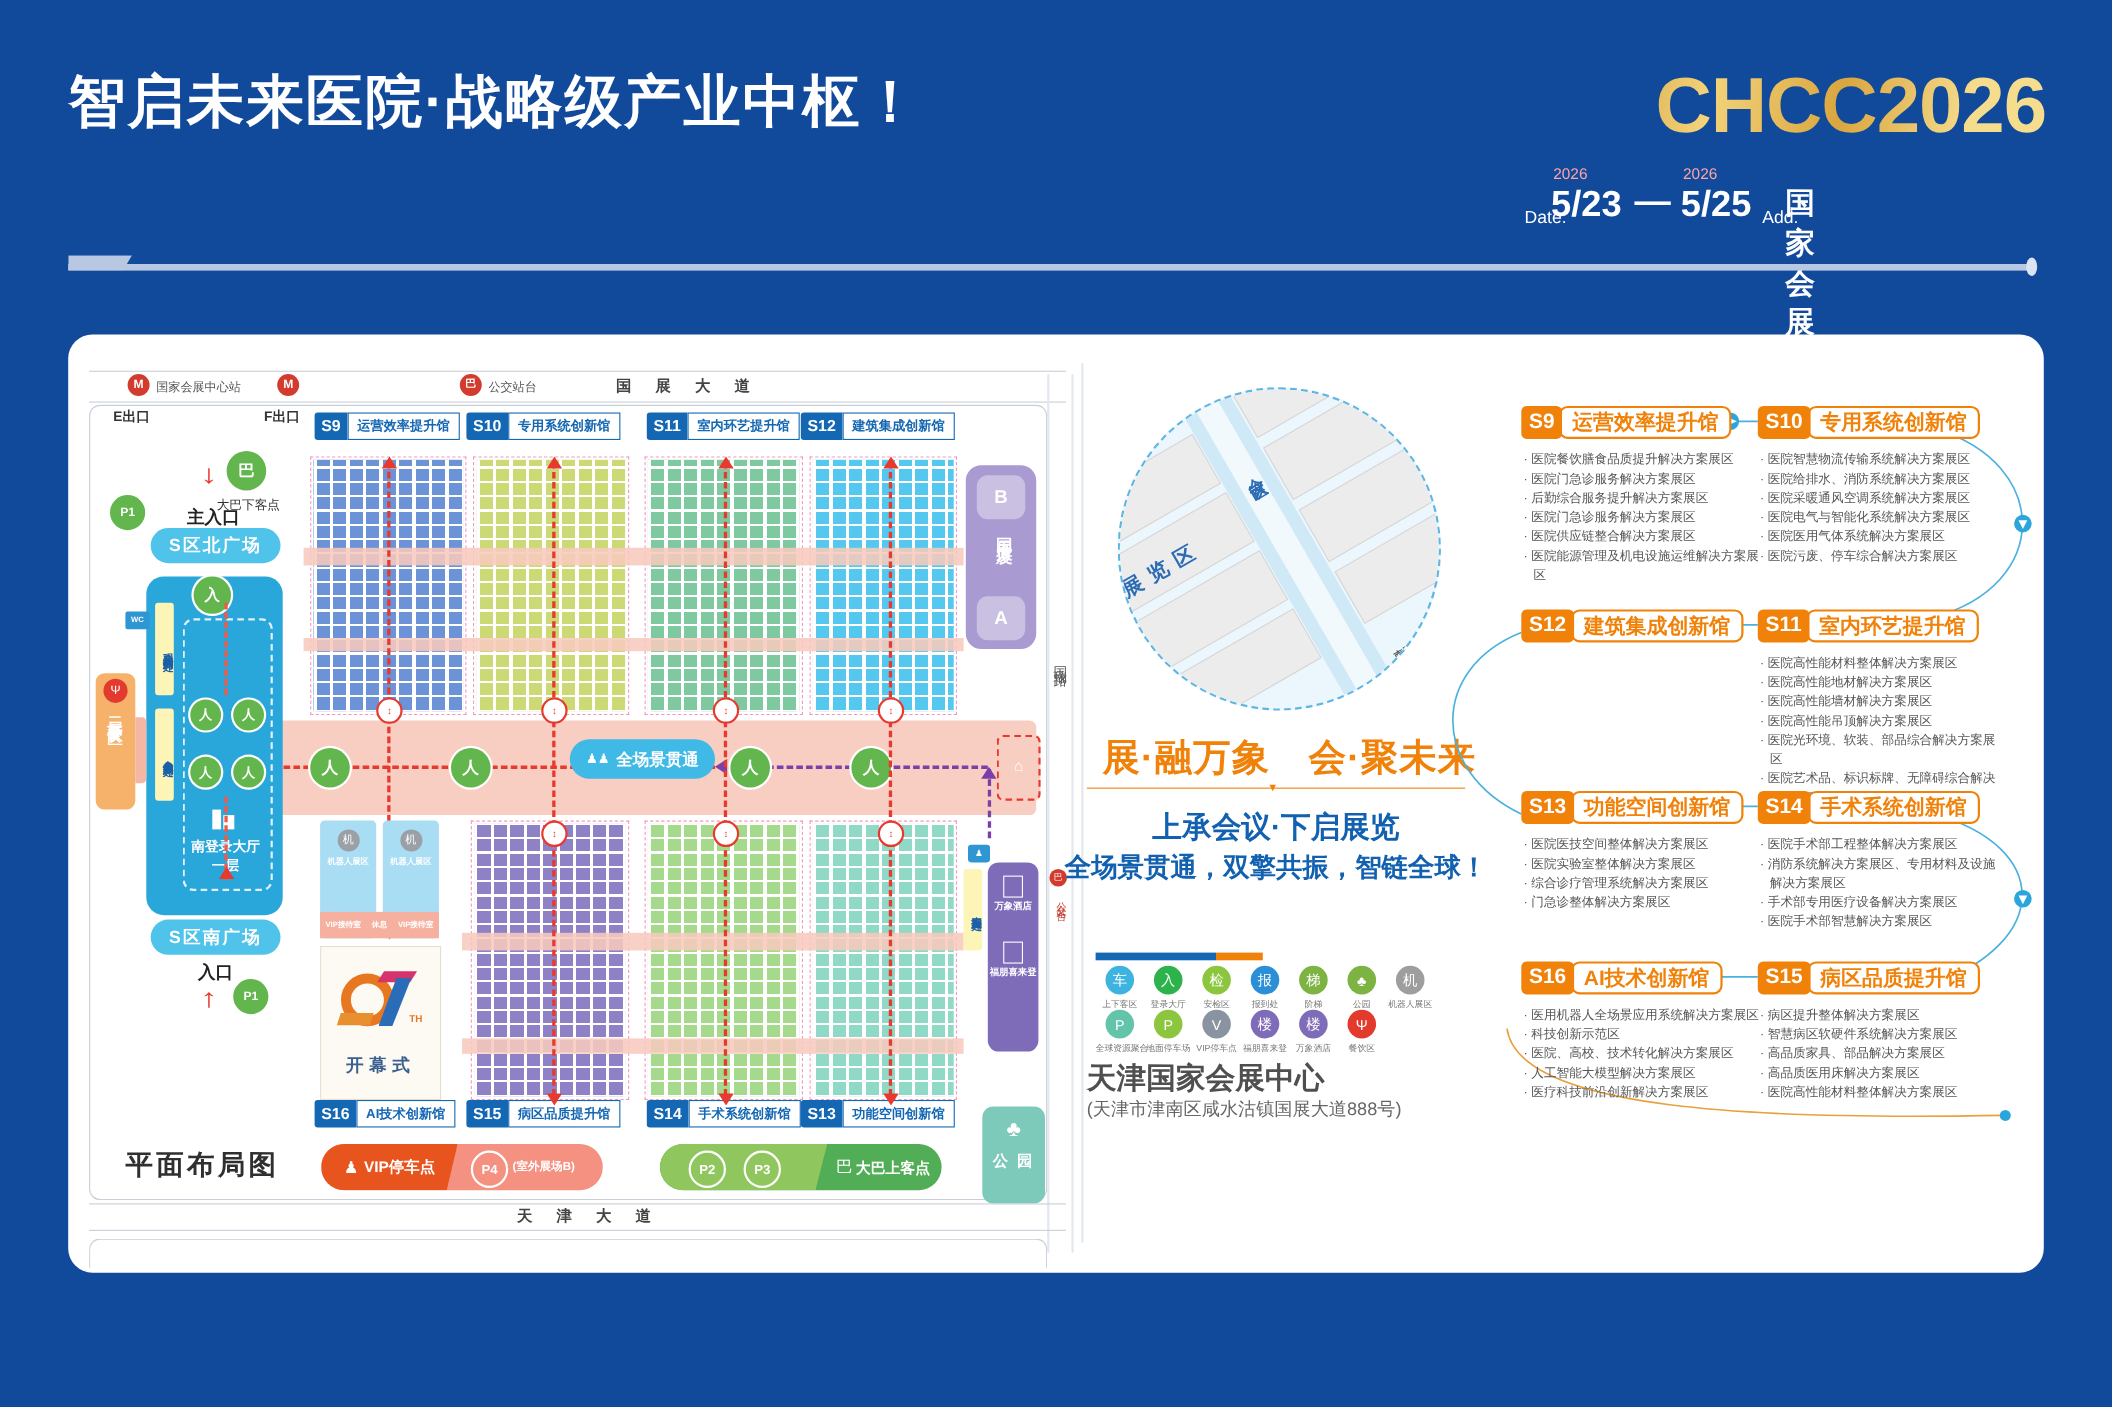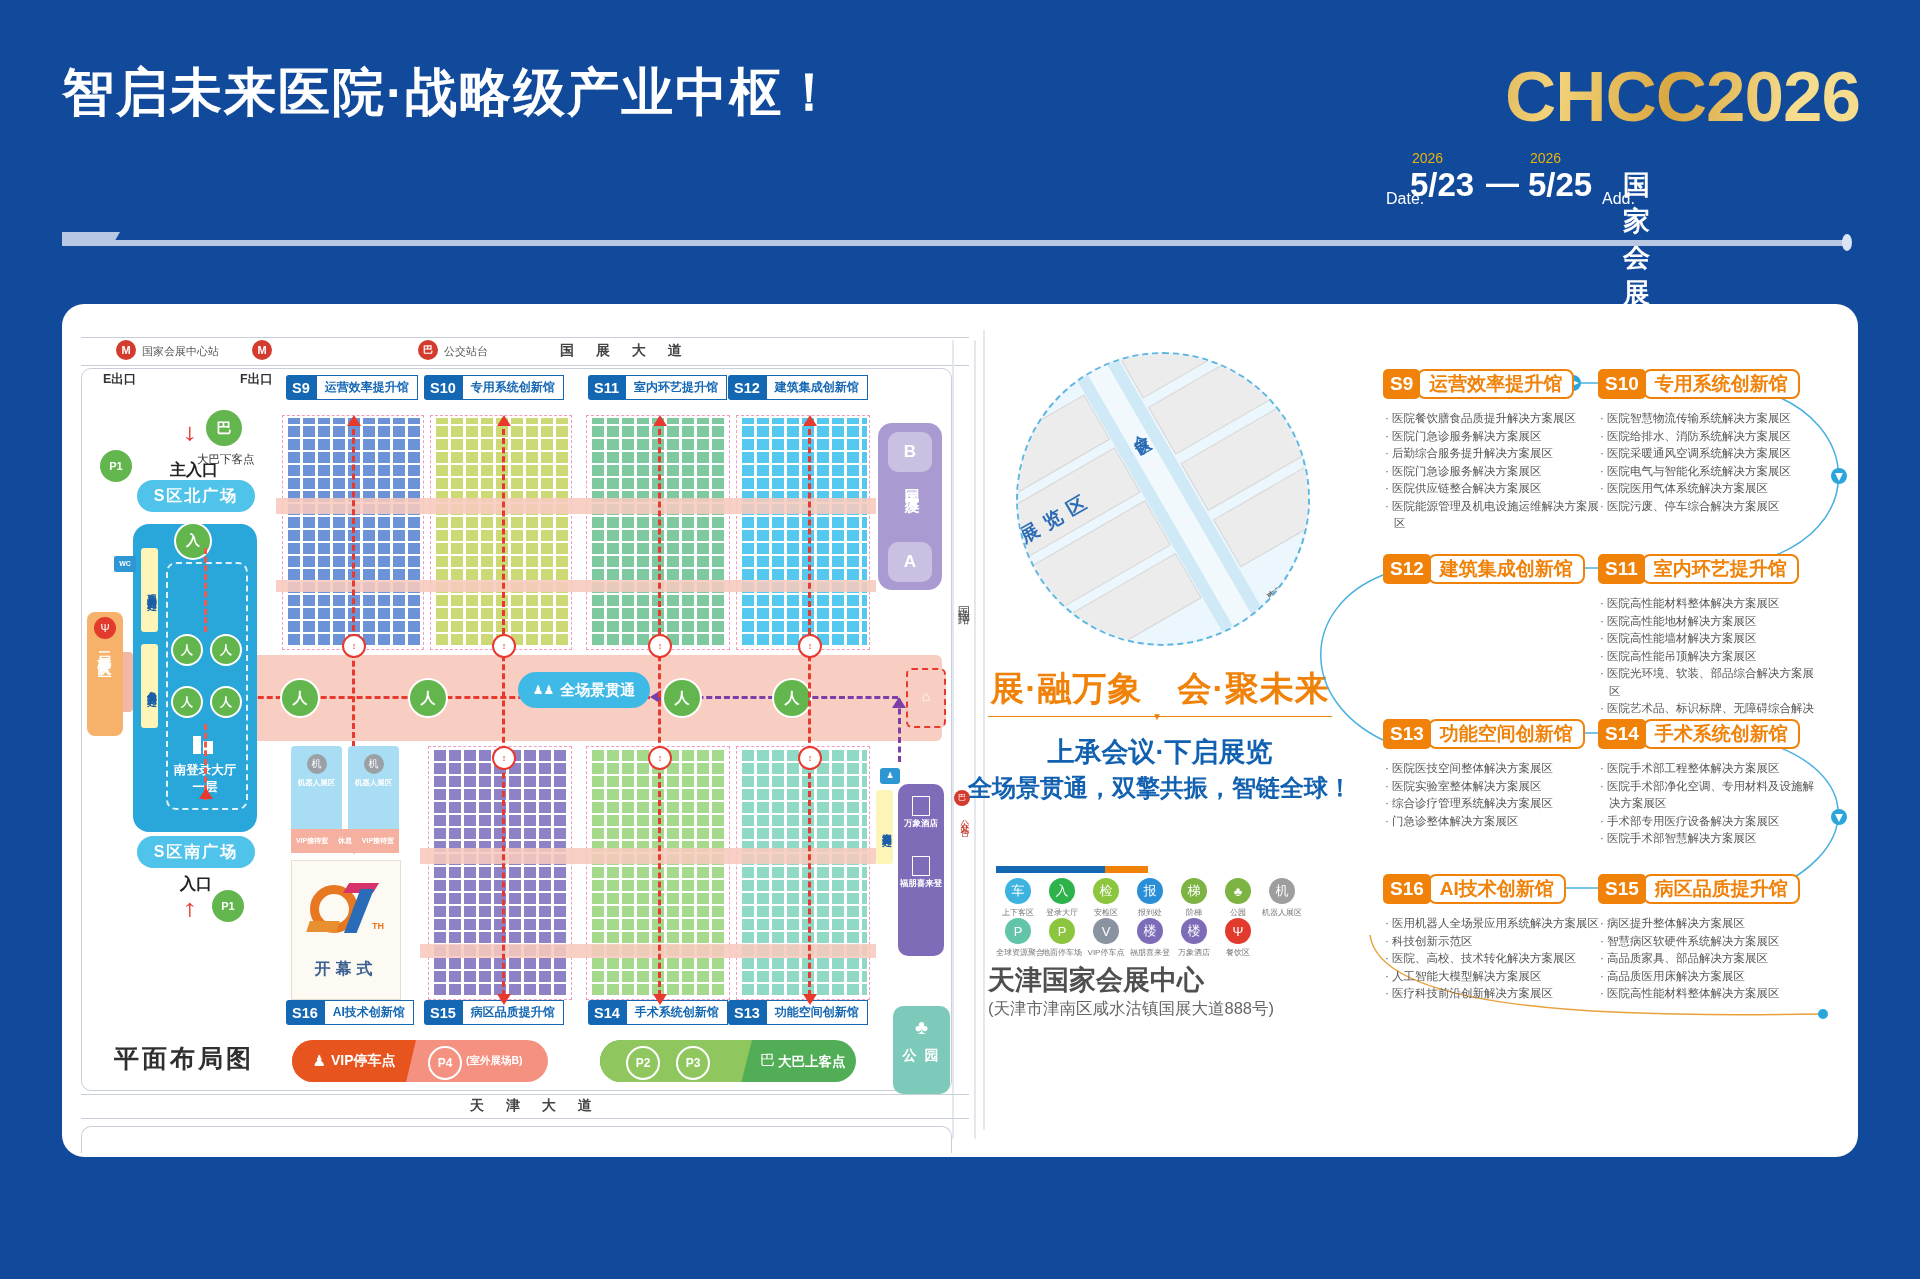--- a/index.html
+++ b/index.html
@@ -7,21 +7,21 @@
          font-family:"Liberation Sans","DejaVu Sans",sans-serif;}
   .abs{position:absolute;}
   
   .h-title{left:62px;top:58px;font-size:52px;font-weight:900;color:#fff;letter-spacing:2px;}
   .h-sub{left:63px;top:150px;font-size:31px;font-weight:800;color:#29c7f6;letter-spacing:1px;}
   .h-logo{left:1390px;top:56px;width:470px;text-align:right;font-size:71px;font-weight:900;letter-spacing:-1px;
           background:linear-gradient(100deg,#c8922e 5%,#f3d37a 35%,#d9a63f 60%,#f6dd8d 85%);
           -webkit-background-clip:text;background-clip:text;color:transparent;}
   .h-datebar{color:#fff;}
   .lbl-sm{font-size:16px;color:#fff;}
-  .yr{font-size:14px;color:#eab308;text-align:right;}
+  .yr{font-size:14px;color:#fca5a5;text-align:right;}
   .day{font-size:33px;font-weight:800;color:#fff;}
   .h-addr{font-size:27px;font-weight:800;color:#fff;}
   .divbar{left:62px;top:240px;width:1782px;height:6px;background:#b9c8e2;}
   .divblock{left:62px;top:232px;width:58px;height:14px;background:#b9c8e2;clip-path:polygon(0 0,100% 0,86% 100%,0 100%);}
   .divdot{left:1842px;top:234px;width:10px;height:17px;background:#dbe4f2;border-radius:50%;}
   
   .card{left:62px;top:304px;width:1796px;height:853px;background:#fff;border-radius:22px;}
   .vline{width:2px;background:#e3e8ef;border-radius:2px;}
   
   .roadline{height:0;border-top:1.5px solid #c9cfd8;}
@@ -81,21 +81,21 @@
   .circle{border:2px dashed #5fb6e0;border-radius:50%;background:#ecf6fd;overflow:hidden;}
   .cg{position:absolute;left:-55px;top:-55px;width:400px;height:400px;transform:rotate(-30deg);}
   .spine{position:absolute;left:185px;top:10px;width:46px;height:380px;background:#cfe9f6;}
   .spine i{position:absolute;left:12px;top:20px;width:22px;height:340px;background:rgba(255,255,255,.7);}
   .cstrips{position:absolute;}
   .cstrip{position:relative;background:#ececec;border:1px solid #d6d6d6;color:#9a9a9a;font-weight:800;font-size:12px;}
   .cstrips.l .cstrip{width:160px;height:50px;margin-bottom:9px;}
   .cstrips.r .cstrip{width:148px;height:53px;margin-bottom:10px;text-align:right;}
   .cstrip span{position:absolute;top:16px;}
   .cstrips.l .cstrip span{left:6px;} .cstrips.r .cstrip span{right:6px;}
-  .slogan{font-size:34px;font-weight:900;color:#f0820a;letter-spacing:1px;text-align:center;}
+  .slogan{font-size:34px;font-weight:900;color:#f0820a;letter-spacing:1px;text-align:right;}
   .midline{font-weight:900;color:#1261b0;text-align:center;}
   .lgd{display:flex;}
   .lgd-item{width:44px;text-align:center;}
   .lgd-ic{width:26px;height:26px;border-radius:50%;margin:0 auto;color:#fff;font-size:13px;display:flex;align-items:center;justify-content:center;}
   .lgd-lb{font-size:8px;color:#777;margin-top:3px;white-space:nowrap;}
   .venue{font-size:27px;font-weight:700;color:#4f4f4f;}
   .venueaddr{font-size:16.5px;color:#666;}
   
   .sec{width:220px;}
   .sec-title{display:flex;align-items:stretch;height:30px;}
@@ -534,21 +534,21 @@
         <li>门急诊整体解决方案展区</li>
       </ul>
   </div>
   <div class="abs sec" style="left:1598px;top:719px">
     <div class="sec-title">
         <span class="sec-id">S14</span>
         <span class="sec-name">手术系统创新馆</span>
       </div>
     <ul>
         <li>医院手术部工程整体解决方案展区</li>
-        <li>医院手术部净化空调、专用材料及设施解决方案展区</li>
+        <li>消防系统解决方案展区、专用材料及设施解决方案展区</li>
         <li>手术部专用医疗设备解决方案展区</li>
         <li>医院手术部智慧解决方案展区</li>
       </ul>
   </div>
   <div class="abs sec" style="left:1383px;top:874px">
     <div class="sec-title">
         <span class="sec-id">S16</span>
         <span class="sec-name">AI技术创新馆</span>
       </div>
     <ul>

